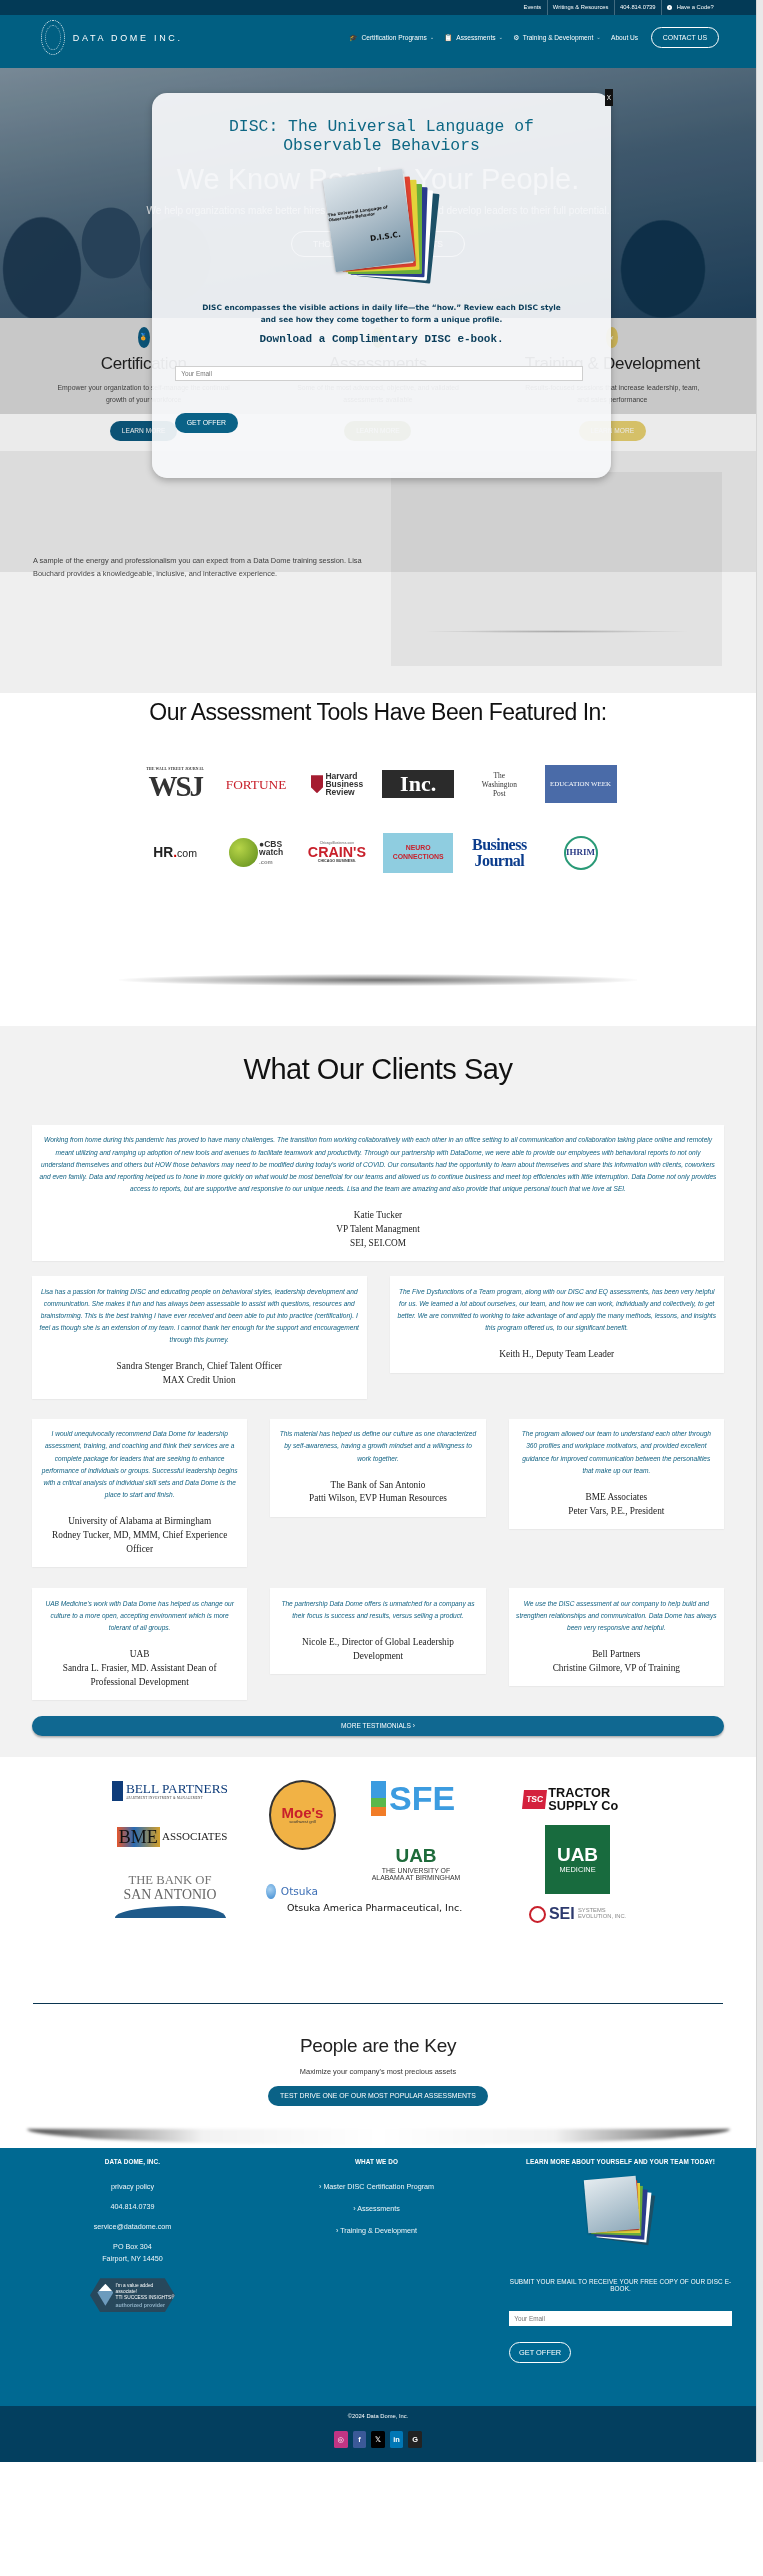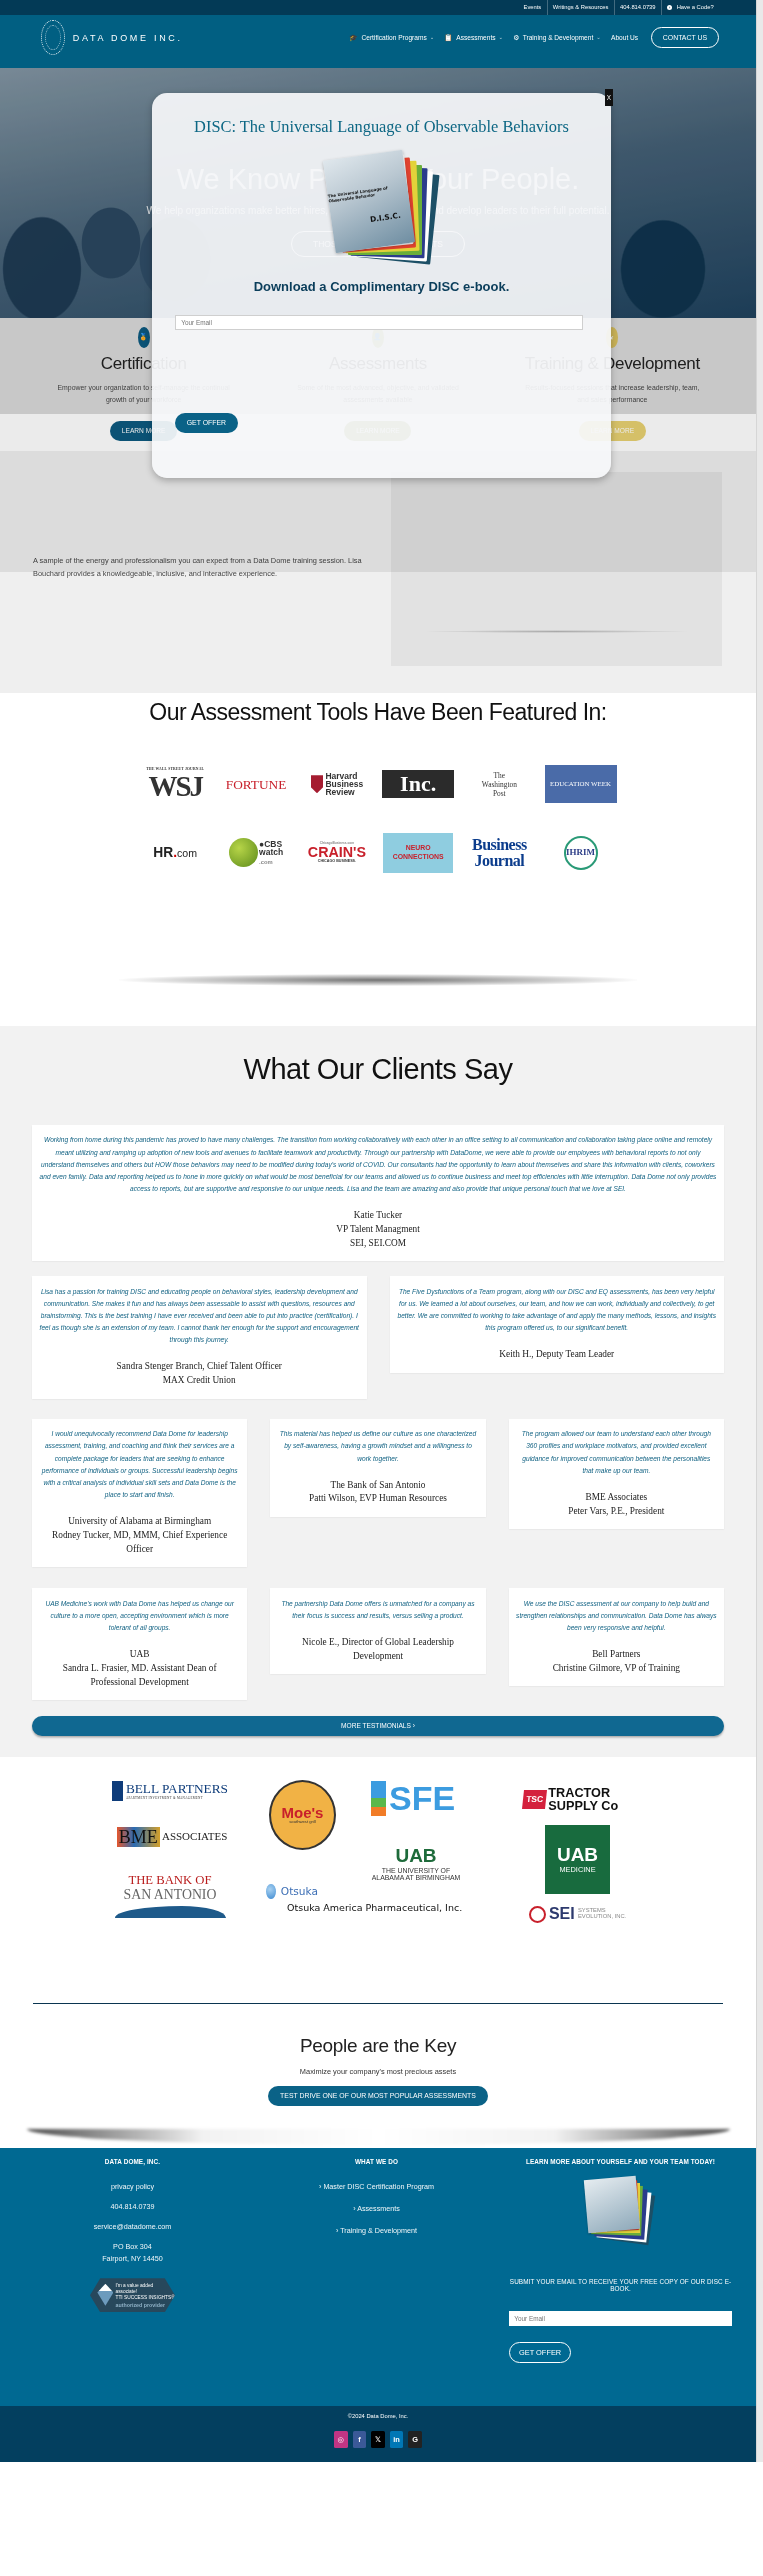--- a/index.html
+++ b/index.html
@@ -47,28 +47,28 @@
 .svc{width:212px;text-align:center;position:relative;z-index:1;padding-top:8.5px}
 .svc-icon{width:11.7px;height:21px;border-radius:50%;margin:0 auto;display:flex;align-items:center;justify-content:center;color:#fff;font-size:6.9px}
 .svc-title{font-size:17px;color:#222;margin-top:6.4px;font-weight:300;letter-spacing:-0.3px}
 .svc-desc{font-size:6.9px;color:#444;margin-top:8.5px;line-height:11.7px;width:180px;margin-left:auto;margin-right:auto}
 .svc-btn{display:inline-block;margin-top:15px;color:#fff;border-radius:12.7px;font-size:6.6px;padding:6.4px 11.7px}
 
 
 .modal-dim{position:absolute;left:0;top:68px;width:756px;height:504px;background:rgba(0,0,0,.08);z-index:5;pointer-events:none}
 .modal{position:absolute;left:152px;top:93px;width:459px;height:385px;background:rgba(246,248,250,.93);border-radius:15px;z-index:6;box-shadow:0 2.1px 7.4px rgba(0,0,0,.25);text-align:center}
 .modal-close{position:absolute;right:-1.6px;top:-4.2px;width:7.4px;height:17.5px;background:#111;color:#fff;font-size:6.4px;line-height:17.5px;text-align:center;z-index:7;cursor:pointer}
-.modal-title{font-family:Liberation Serif, serif;font-size:16.4px;color:#0d6784;line-height:19px;padding:24px 32px 0}
+.modal-title{font-family:Liberation Mono, monospace;font-size:16.4px;color:#0d6784;line-height:19px;padding:24px 32px 0}
 .ebook{position:relative;width:106px;height:117px;margin:19px auto 0}
 .ebook .pg{position:absolute;width:74px;height:90px;border-radius:1.1px}
 .ebook .cover{left:0;top:0;width:80px;height:93px;background:linear-gradient(160deg,#dfe7ec 0%,#b9c7d1 40%,#6f8ea2 100%);transform:rotate(-8deg);box-shadow:0 1.1px 3.2px rgba(0,0,0,.3);z-index:10}
 .ebook .cover span{position:absolute;right:5.3px;top:31px;font-size:7.4px;font-weight:bold;color:#111;font-family:"DejaVu Sans",sans-serif;text-align:left;line-height:5.8px}
 .ebook .cover small{display:block;font-size:4px;margin-top:3.2px;line-height:4.8px}
 .modal-desc{font-family:"DejaVu Sans",sans-serif;font-weight:bold;font-size:7.4px;color:#0a3d5a;line-height:12.2px;padding:10.6px 48px 0}
-.modal-dl{font-family:Liberation Sans, sans-serif;font-weight:bold;font-size:13px;color:#0a3d5a;margin-top:7.4px}
+.modal-dl{font-family:Liberation Mono, monospace;font-weight:bold;font-size:11px;color:#0a3d5a;margin-top:7.4px}
 .modal-input{display:block;margin:21px 0 0 23px;width:408px;height:15px;border:0.5px solid #cfcfcf;background:#fff;font-size:6.4px;padding:0 5.3px;color:#777;font-family:"Liberation Sans",sans-serif}
 .modal-btn{position:absolute;left:23px;top:320px;background:#0a6287;color:#fff;border:none;border-radius:10.6px;font-size:6.9px;padding:6.4px 11.7px;font-family:"Liberation Sans",sans-serif}
 
 
 .action{background:#efefef;height:242px;margin-top:14.3px;position:relative}
 .action-text{position:absolute;left:33px;top:94px;width:345px}
 .action-title{font-size:23px;color:#111;font-weight:300;letter-spacing:-0.5px}
 .action-desc{font-size:7.4px;color:#444;line-height:12.7px;margin-top:9.5px}
 .video{position:absolute;left:391px;top:21px;width:331px;height:194px;background:#e2e2e2}
 .video-shadow{position:absolute;left:32px;right:32px;bottom:33px;height:3.2px;border-radius:50%;background:radial-gradient(ellipse at center,rgba(0,0,0,.25),transparent 70%)}
@@ -198,20 +198,21 @@
       <div class="pg" style="left:15px;top:7.4px;background:#e3d23a;transform:rotate(-2deg)"></div>
       <div class="pg" style="left:10.6px;top:5.3px;background:#e0422f;transform:rotate(-4deg)"></div>
       <div class="pg" style="left:6.4px;top:3.2px;background:#fff;transform:rotate(-6deg)"></div>
       <div class="pg cover">
         <span>
             <span>D.I.S.C.</span>
             <small>The Universal Language of Observable Behavior</small>
           </span>
       </div>
     </div>
+    <div class="modal-desc">DISC encompasses the visible actions in daily life—the “how.” Review each DISC style and see how they come together to form a unique profile.</div>
     <div class="modal-dl">Download a Complimentary DISC e-book.</div>
     <input class="modal-input" type="text" placeholder="Your Email" style="">
     <button class="modal-btn">GET OFFER</button>
   </div>
 
   <section class="action">
     <div class="action-text">
       <div class="action-desc">A sample of the energy and professionalism you can expect from a Data Dome training session. Lisa Bouchard provides a knowledgeable, inclusive, and interactive experience.</div>
     </div>
     <div class="video">
@@ -342,21 +343,21 @@
   <section class="clients">
     <div class="cl" style="left:109px;top:21px;width:122px;height:26.5px">
         <span style="display:inline-block;width:10.6px;height:20px;background:#0e3c7a;margin-right:3.2px"></span>
         <span style="font-family:'Liberation Serif',serif;color:#0e3c7a;font-size:13.3px;text-align:left">BELL PARTNERS<small style="display:block;font-size:3.2px;color:#333;letter-spacing:0.3px;margin-top:1.6px">APARTMENT INVESTMENT &amp; MANAGEMENT</small></span>
       </div>
     <div class="cl" style="left:111px;top:64px;width:122px;height:32px">
         <span style="font-family:'Liberation Serif',serif;font-size:18px;background:linear-gradient(90deg,#e4572e,#2a6bb3 40%,#d4a02a);padding:1.1px 2.1px;color:#111">BME</span>
         <span style="font-family:'Liberation Serif',serif;font-size:11px;color:#222;margin-left:2.1px">ASSOCIATES</span>
       </div>
     <div class="cl" style="left:109px;top:111px;width:122px;height:56px;flex-direction:column">
-        <span style="font-family:'Liberation Serif',serif;color:#b91c1c;font-size:12.7px">THE BANK OF</span>
+        <span style="font-family:'Liberation Serif',serif;color:#737373;font-size:12.7px">THE BANK OF</span>
         <span style="font-family:'Liberation Serif',serif;color:#666;font-size:13.8px;margin-top:2.1px">SAN ANTONIO</span>
         <span style="display:block;width:111px;height:11.7px;margin-top:4.2px;background:#1e5a8a;border-radius:60% 40% 0 0/100% 100% 0 0"></span>
       </div>
     <div class="cl" style="left:269px;top:23px;width:67px;height:70px;border-radius:50%;background:#f1b245;border:2.1px solid #333">
         <span style="color:#c8202b;font-family:'Liberation Sans',sans-serif;font-weight:bold;font-size:15px">Moe's<small style="display:block;font-size:4.2px;color:#333;font-weight:normal">southwest grill</small></span>
       </div>
     <div class="cl" style="left:354px;top:23px;width:118px;height:37px">
         <span style="display:inline-block;width:15px;height:35px;background:linear-gradient(180deg,#3c9ce0 50%,#5bb84a 50% 75%,#f17c27 75%);margin-right:3.2px"></span>
         <span style="font-family:'Liberation Sans',sans-serif;font-weight:bold;color:#3c9ce0;font-size:34px">SFE</span>
       </div>

